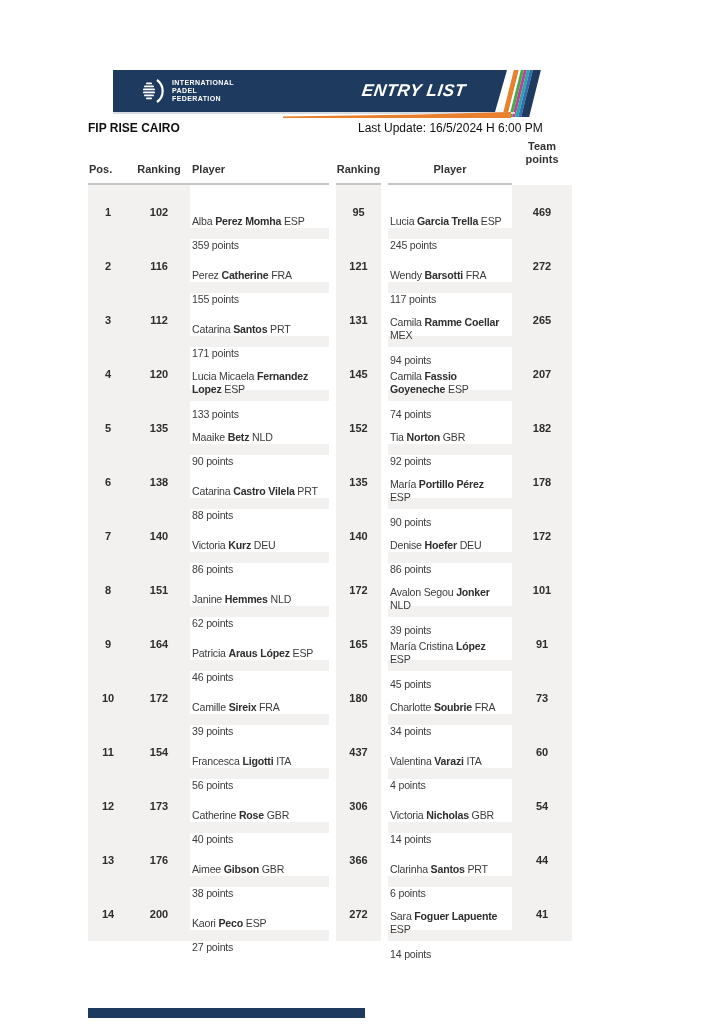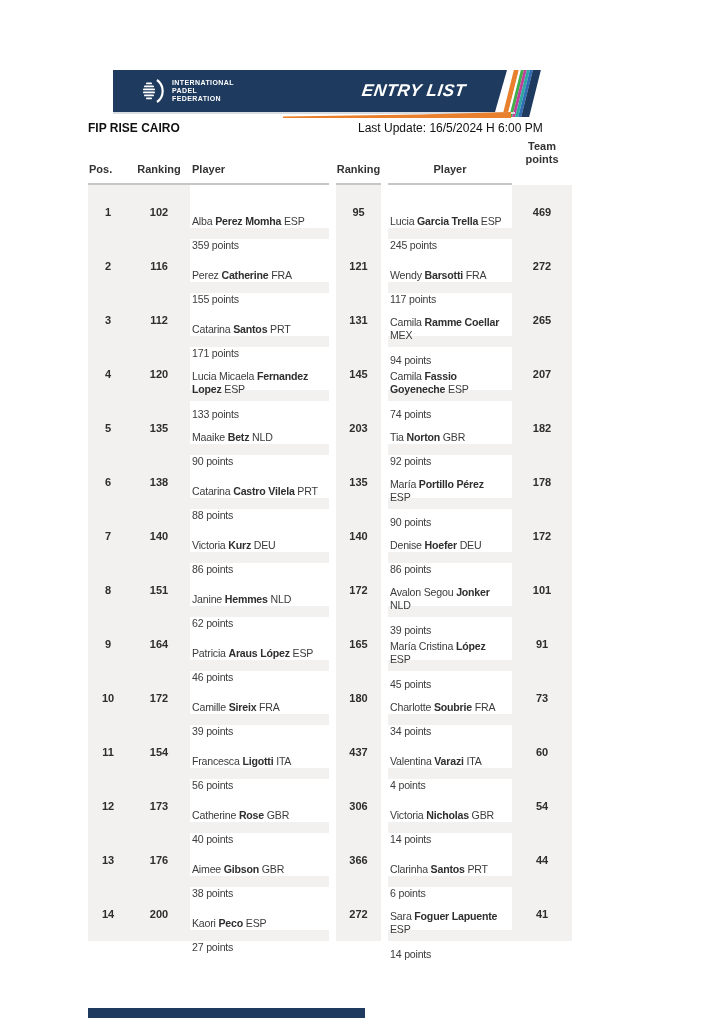--- a/index.html
+++ b/index.html
@@ -211,21 +211,21 @@
         </div>
     <div class="td num w-r1">
           <span>135</span>
         </div>
     <div class="td pcell w-p1">
       <div class="pname"><span>Maaike</span> <b>Betz</b> <span>NLD</span></div>
       <div class="ppoints">90 points</div>
     </div>
     <div class="cgap"></div>
     <div class="td num w-r2">
-          <span>203</span>
+          <span>152</span>
         </div>
     <div class="cgap"></div>
     <div class="td pcell w-p2">
       <div class="pname"><span>Tia</span> <b>Norton</b> <span>GBR</span></div>
       <div class="ppoints">92 points</div>
     </div>
     <div class="td num w-tm">
           <span>182</span>
         </div>
   </div>

